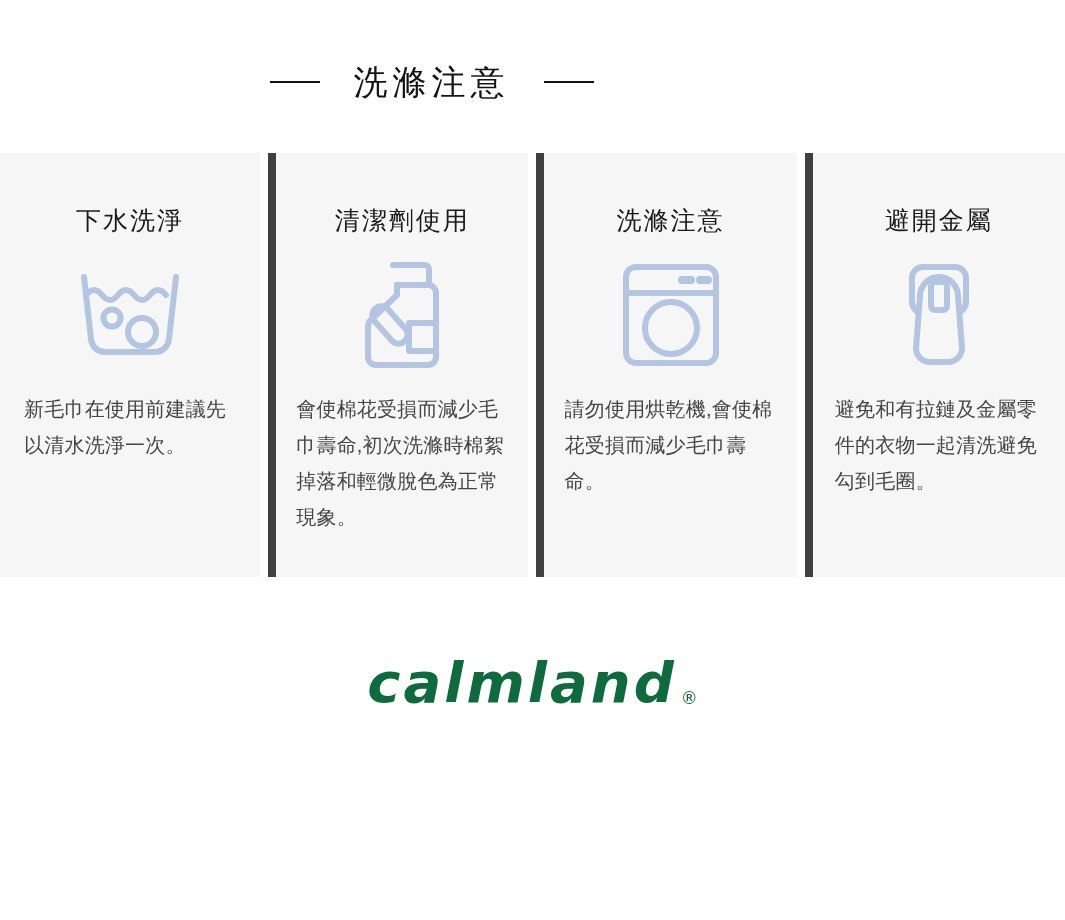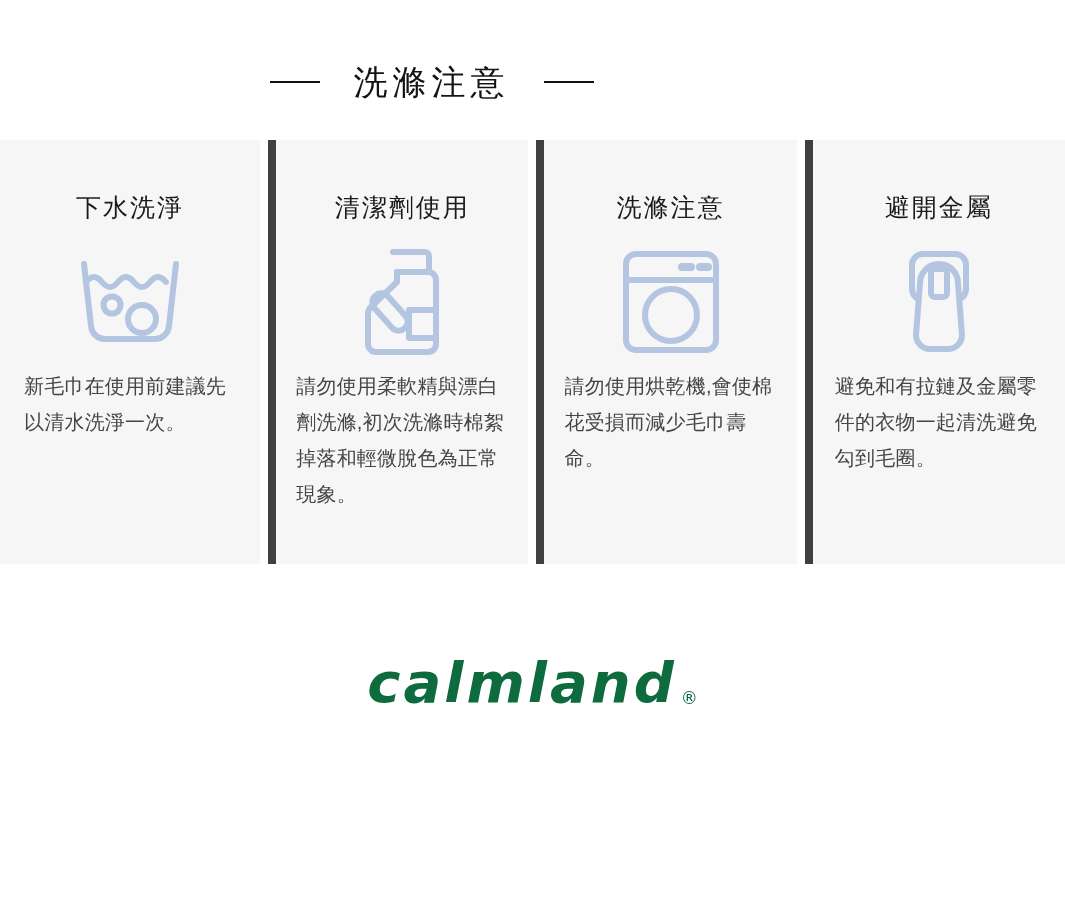--- a/index.html
+++ b/index.html
@@ -41,21 +41,21 @@
     letter-spacing: 5px;
     color: #141414;
     font-weight: 400;
     line-height: 1.2;
     white-space: nowrap;
   }
 
   
   .cards {
     position: absolute;
-    top: 140px;
+    top: 153px;
     left: 0;
     width: 1065px;
     height: 424px;
     display: flex;
     gap: 8px;
   }
   .card {
     width: 266px;
     height: 424px;
     background: #f6f6f6;
@@ -80,21 +80,21 @@
   .card-icon {
     margin-top: 22px;
     height: 116px;
     display: flex;
     align-items: center;
     justify-content: center;
   }
   .card-icon svg { display: block; }
 
   .card-desc {
-    margin-top: 8px;
+    margin-top: 18px;
     width: 212px;
     font-size: 20px;
     line-height: 36px;
     color: #454545;
     text-align: left;
     letter-spacing: 0.2px;
   }
   .card-desc.narrow { width: 208px; }
 
   
@@ -158,21 +158,21 @@
       <div class="card-icon">
         <svg width="86" height="112" viewBox="0 0 86 112">
           <g fill="none" stroke="#b3c5e0" stroke-width="6" stroke-linecap="round" stroke-linejoin="round">
             <path d="M34 6 L66 6 a4 4 0 0 1 4 4 L70 22 a4 4 0 0 1 -4 4 L38 26"></path>
             <path d="M38 26 L38 36 L13 60 a10 10 0 0 0 -4 8 L9 98 a8 8 0 0 0 8 8 L69 106 a8 8 0 0 0 8 -8 L77 34 a8 8 0 0 0 -8 -8 L66 26"></path>
             <rect x="22" y="44" width="18" height="44" rx="9" transform="rotate(-42 31 66)"></rect>
             <path d="M50 64 L77 64 M50 64 L50 92 L77 92"></path>
           </g>
         </svg>
       </div>
-      <div class="card-desc">請勿使用柔軟精與漂白劑洗滌,初次洗滌時棉絮掉落和輕微脫色為正常現象。</div>
+      <div class="card-desc">會使棉花受損而減少毛巾壽命,初次洗滌時棉絮掉落和輕微脫色為正常現象。</div>
     </div>
 
     <div class="card spaced">
       <div class="card-title">洗滌注意</div>
       <div class="card-icon">
         <svg width="100" height="106" viewBox="0 0 100 106">
           <g fill="none" stroke="#b3c5e0" stroke-width="6" stroke-linecap="round" stroke-linejoin="round">
             <rect x="5" y="5" width="90" height="96" rx="10"></rect>
             <path d="M5 31 L95 31"></path>
             <path d="M61 18 L70 18" stroke-width="8"></path>

